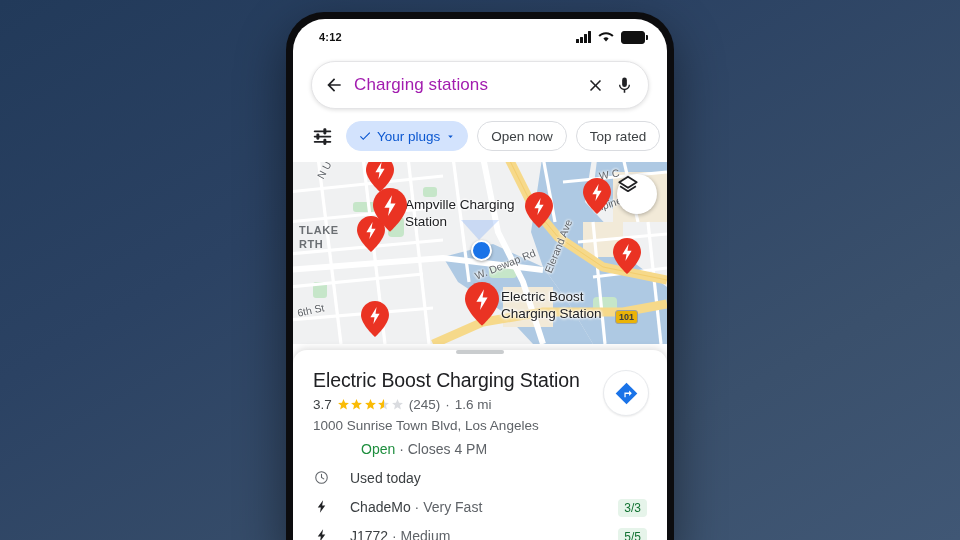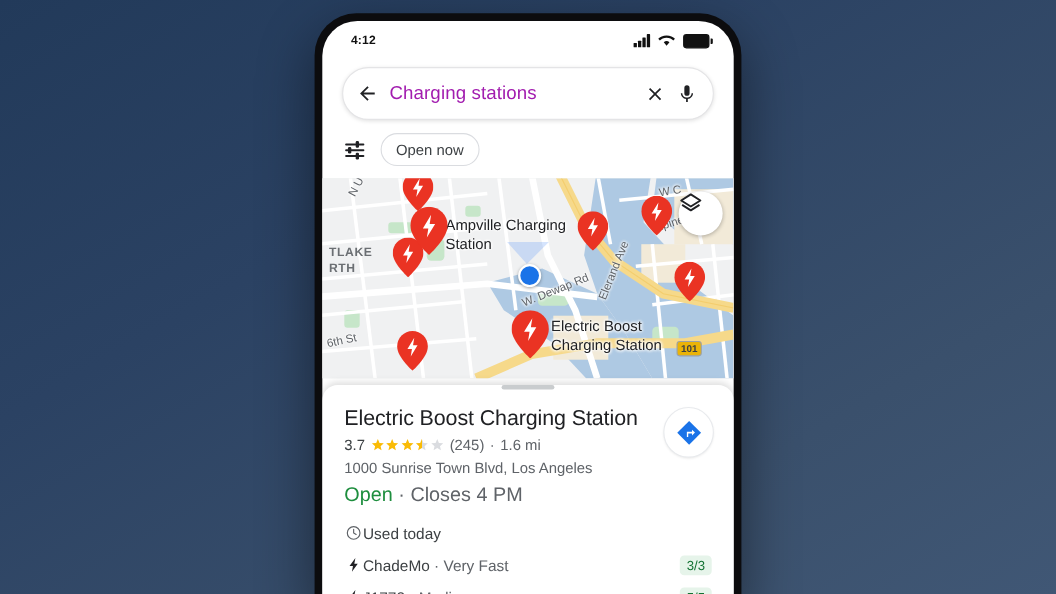--- a/index.html
+++ b/index.html
@@ -66,29 +66,29 @@
     font-size:9px;font-weight:700;color:#3c4043;padding:0 3px;line-height:12px;}
   
   .sheet{background:#fff;position:relative;border-radius:14px 14px 0 0;margin-top:-2px;box-shadow:0 -2px 7px rgba(0,0,0,.13);}
   .handle{width:48px;height:4px;border-radius:2px;background:#c9ccce;margin:8px auto 0 auto;}
   .sheetbody{padding:14px 20px 0 20px;position:relative;}
   .title{font-size:19.5px;color:#202124;font-weight:400;line-height:24px;letter-spacing:-.1px;}
   .ratingrow{display:flex;align-items:center;gap:5px;margin-top:5px;font-size:13.5px;color:#5f6368;}
   .ratingnum{color:#3c4043;}
   .stars{display:flex;align-items:center;gap:.5px;}
   .addr{font-size:13.5px;color:#5f6368;margin-top:5px;line-height:18px;}
-  .hours{font-size:18px;margin-top:5px;line-height:18px;color:#5f6368;}
+  .hours{font-size:14px;margin-top:5px;line-height:18px;color:#5f6368;margin-left:48px;}
   .open{color:#1e8e3e;}
   .dirbtn{
     position:absolute;right:18px;top:16px;width:44px;height:44px;border-radius:50%;
     background:#fff;border:1px solid #e8eaed;display:flex;align-items:center;justify-content:center;
     box-shadow:0 1px 2px rgba(0,0,0,.08);
   }
   .rows{margin-top:12px;}
-  .row{display:flex;align-items:center;height:29px;gap:0;}
+  .row{display:flex;align-items:flex-start;height:29px;gap:20px;}
   .rowicon{width:17px;display:flex;justify-content:center;align-items:center;flex:0 0 17px;}
   .rowtext{font-size:14px;color:#3c4043;flex:1;}
   .rowtext .sub{color:#5f6368;}
   .badge{background:#e6f4ea;color:#137333;font-size:12px;font-weight:500;border-radius:4px;padding:2px 6px;}
 </style>
 </head>
 <body>
 
 <div id="phone">
 <div id="screen">
@@ -129,22 +129,34 @@
     <span class="tune">
       <svg width="21" height="21" viewBox="0 0 24 24">
         <rect x="2" y="5" width="20" height="2.1" rx="1" fill="#202124"></rect>
         <rect x="2" y="11" width="20" height="2.1" rx="1" fill="#202124"></rect>
         <rect x="2" y="17" width="20" height="2.1" rx="1" fill="#202124"></rect>
         <rect x="13" y="2.6" width="3.4" height="7" rx="1.3" fill="#202124"></rect>
         <rect x="5" y="8.6" width="3.4" height="7" rx="1.3" fill="#202124"></rect>
         <rect x="13" y="14.6" width="3.4" height="7" rx="1.3" fill="#202124"></rect>
       </svg>
     </span>
+    <div class="chip sel">
+      <svg width="14" height="14" viewBox="0 0 24 24">
+        <path d="M9 16.2 4.8 12l-1.4 1.4L9 19 21 7l-1.4-1.4z" fill="#0b57d0"></path>
+      </svg>
+      <span>Your plugs</span>
+      <svg width="11" height="11" viewBox="0 0 24 24">
+        <path d="M7 10l5 5 5-5z" fill="#0b57d0"></path>
+      </svg>
+    </div>
     <div class="chip">
       <span>Open now</span>
+    </div>
+    <div class="chip">
+      <span>Top rated</span>
     </div>
   </div>
 
   <div class="map">
     <svg width="374" height="182" viewBox="0 0 374 182">
       <rect width="374" height="182" fill="#f0f1f2"></rect>
 
       <path d="M250 -10 L300 -10 L292 40 L320 70 L340 100 L374 125 L374 182 L300 182 L275 140 L250 105 L238 70 Z" fill="#aec9e3"></path>
       <path d="M150 95 L200 82 L250 105 L275 140 L300 182 L240 182 L210 150 L165 120 Z" fill="#aec9e3"></path>
       <path d="M305 -10 L374 -10 L374 60 L330 55 L300 30 Z" fill="#aec9e3"></path>

